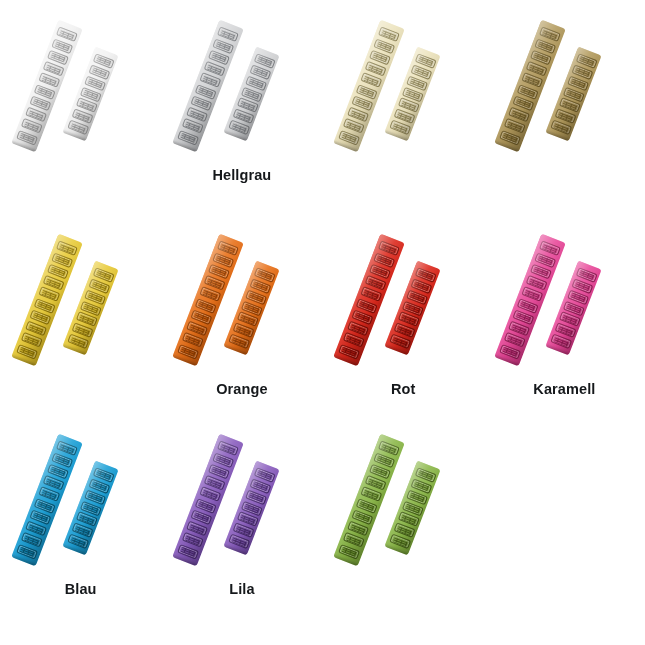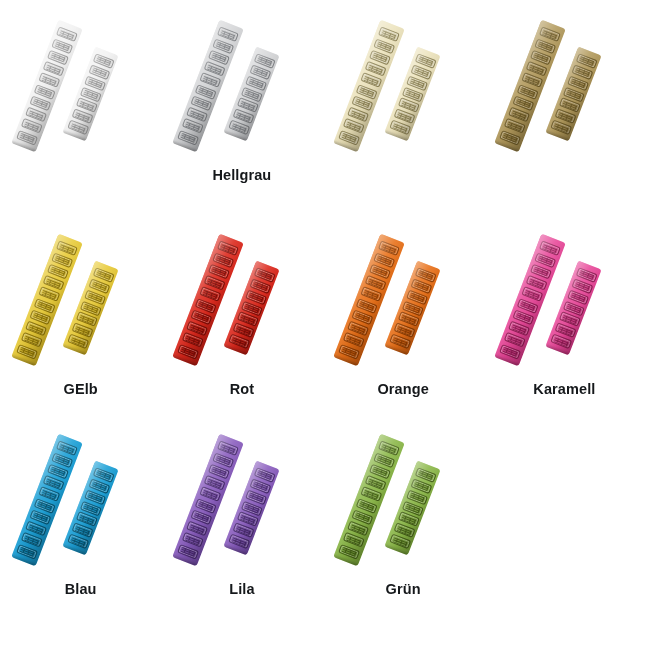--- a/index.html
+++ b/index.html
@@ -849,21 +849,165 @@
           <div class="cellbox" style="border-color: rgb(138, 114, 8); background: rgba(0, 0, 0, 0.08);">
             <i style="background: rgb(138, 114, 8);"></i>
             <i style="background: rgb(138, 114, 8);"></i>
             <i style="background: rgb(138, 114, 8);"></i>
             <u style="background: rgb(138, 114, 8);"></u>
             <u style="background: rgb(138, 114, 8);"></u>
             <u style="background: rgb(138, 114, 8);"></u>
           </div>
         </div>
       </div>
-      <div class="swatch-label" style="color: rgb(21, 24, 27);">GElb</div>
+    </div>
+    <div class="swatch-cell">
+      <div class="strip-stage">
+        <div class="strip long" style="background: linear-gradient(105deg, rgb(232, 113, 26) 0%, rgb(232, 113, 26) 55%, rgb(203, 92, 13) 100%);">
+          <div class="cellbox" style="border-color: rgb(141, 60, 2); background: rgba(0, 0, 0, 0.08);">
+            <i style="background: rgb(141, 60, 2);"></i>
+            <i style="background: rgb(141, 60, 2);"></i>
+            <i style="background: rgb(141, 60, 2);"></i>
+            <u style="background: rgb(141, 60, 2);"></u>
+            <u style="background: rgb(141, 60, 2);"></u>
+            <u style="background: rgb(141, 60, 2);"></u>
+          </div>
+          <div class="cellbox" style="border-color: rgb(141, 60, 2); background: rgba(0, 0, 0, 0.08);">
+            <i style="background: rgb(141, 60, 2);"></i>
+            <i style="background: rgb(141, 60, 2);"></i>
+            <i style="background: rgb(141, 60, 2);"></i>
+            <u style="background: rgb(141, 60, 2);"></u>
+            <u style="background: rgb(141, 60, 2);"></u>
+            <u style="background: rgb(141, 60, 2);"></u>
+          </div>
+          <div class="cellbox" style="border-color: rgb(141, 60, 2); background: rgba(0, 0, 0, 0.08);">
+            <i style="background: rgb(141, 60, 2);"></i>
+            <i style="background: rgb(141, 60, 2);"></i>
+            <i style="background: rgb(141, 60, 2);"></i>
+            <u style="background: rgb(141, 60, 2);"></u>
+            <u style="background: rgb(141, 60, 2);"></u>
+            <u style="background: rgb(141, 60, 2);"></u>
+          </div>
+          <div class="cellbox" style="border-color: rgb(141, 60, 2); background: rgba(0, 0, 0, 0.08);">
+            <i style="background: rgb(141, 60, 2);"></i>
+            <i style="background: rgb(141, 60, 2);"></i>
+            <i style="background: rgb(141, 60, 2);"></i>
+            <u style="background: rgb(141, 60, 2);"></u>
+            <u style="background: rgb(141, 60, 2);"></u>
+            <u style="background: rgb(141, 60, 2);"></u>
+          </div>
+          <div class="cellbox" style="border-color: rgb(141, 60, 2); background: rgba(0, 0, 0, 0.08);">
+            <i style="background: rgb(141, 60, 2);"></i>
+            <i style="background: rgb(141, 60, 2);"></i>
+            <i style="background: rgb(141, 60, 2);"></i>
+            <u style="background: rgb(141, 60, 2);"></u>
+            <u style="background: rgb(141, 60, 2);"></u>
+            <u style="background: rgb(141, 60, 2);"></u>
+          </div>
+          <div class="cellbox" style="border-color: rgb(141, 60, 2); background: rgba(0, 0, 0, 0.08);">
+            <i style="background: rgb(141, 60, 2);"></i>
+            <i style="background: rgb(141, 60, 2);"></i>
+            <i style="background: rgb(141, 60, 2);"></i>
+            <u style="background: rgb(141, 60, 2);"></u>
+            <u style="background: rgb(141, 60, 2);"></u>
+            <u style="background: rgb(141, 60, 2);"></u>
+          </div>
+          <div class="cellbox" style="border-color: rgb(141, 60, 2); background: rgba(0, 0, 0, 0.08);">
+            <i style="background: rgb(141, 60, 2);"></i>
+            <i style="background: rgb(141, 60, 2);"></i>
+            <i style="background: rgb(141, 60, 2);"></i>
+            <u style="background: rgb(141, 60, 2);"></u>
+            <u style="background: rgb(141, 60, 2);"></u>
+            <u style="background: rgb(141, 60, 2);"></u>
+          </div>
+          <div class="cellbox" style="border-color: rgb(141, 60, 2); background: rgba(0, 0, 0, 0.08);">
+            <i style="background: rgb(141, 60, 2);"></i>
+            <i style="background: rgb(141, 60, 2);"></i>
+            <i style="background: rgb(141, 60, 2);"></i>
+            <u style="background: rgb(141, 60, 2);"></u>
+            <u style="background: rgb(141, 60, 2);"></u>
+            <u style="background: rgb(141, 60, 2);"></u>
+          </div>
+          <div class="cellbox" style="border-color: rgb(141, 60, 2); background: rgba(0, 0, 0, 0.08);">
+            <i style="background: rgb(141, 60, 2);"></i>
+            <i style="background: rgb(141, 60, 2);"></i>
+            <i style="background: rgb(141, 60, 2);"></i>
+            <u style="background: rgb(141, 60, 2);"></u>
+            <u style="background: rgb(141, 60, 2);"></u>
+            <u style="background: rgb(141, 60, 2);"></u>
+          </div>
+          <div class="cellbox" style="border-color: rgb(141, 60, 2); background: rgba(0, 0, 0, 0.08);">
+            <i style="background: rgb(141, 60, 2);"></i>
+            <i style="background: rgb(141, 60, 2);"></i>
+            <i style="background: rgb(141, 60, 2);"></i>
+            <u style="background: rgb(141, 60, 2);"></u>
+            <u style="background: rgb(141, 60, 2);"></u>
+            <u style="background: rgb(141, 60, 2);"></u>
+          </div>
+        </div>
+        <div class="strip short" style="background: linear-gradient(105deg, rgb(232, 113, 26) 0%, rgb(232, 113, 26) 55%, rgb(203, 92, 13) 100%);">
+          <div class="cellbox" style="border-color: rgb(141, 60, 2); background: rgba(0, 0, 0, 0.08);">
+            <i style="background: rgb(141, 60, 2);"></i>
+            <i style="background: rgb(141, 60, 2);"></i>
+            <i style="background: rgb(141, 60, 2);"></i>
+            <u style="background: rgb(141, 60, 2);"></u>
+            <u style="background: rgb(141, 60, 2);"></u>
+            <u style="background: rgb(141, 60, 2);"></u>
+          </div>
+          <div class="cellbox" style="border-color: rgb(141, 60, 2); background: rgba(0, 0, 0, 0.08);">
+            <i style="background: rgb(141, 60, 2);"></i>
+            <i style="background: rgb(141, 60, 2);"></i>
+            <i style="background: rgb(141, 60, 2);"></i>
+            <u style="background: rgb(141, 60, 2);"></u>
+            <u style="background: rgb(141, 60, 2);"></u>
+            <u style="background: rgb(141, 60, 2);"></u>
+          </div>
+          <div class="cellbox" style="border-color: rgb(141, 60, 2); background: rgba(0, 0, 0, 0.08);">
+            <i style="background: rgb(141, 60, 2);"></i>
+            <i style="background: rgb(141, 60, 2);"></i>
+            <i style="background: rgb(141, 60, 2);"></i>
+            <u style="background: rgb(141, 60, 2);"></u>
+            <u style="background: rgb(141, 60, 2);"></u>
+            <u style="background: rgb(141, 60, 2);"></u>
+          </div>
+          <div class="cellbox" style="border-color: rgb(141, 60, 2); background: rgba(0, 0, 0, 0.08);">
+            <i style="background: rgb(141, 60, 2);"></i>
+            <i style="background: rgb(141, 60, 2);"></i>
+            <i style="background: rgb(141, 60, 2);"></i>
+            <u style="background: rgb(141, 60, 2);"></u>
+            <u style="background: rgb(141, 60, 2);"></u>
+            <u style="background: rgb(141, 60, 2);"></u>
+          </div>
+          <div class="cellbox" style="border-color: rgb(141, 60, 2); background: rgba(0, 0, 0, 0.08);">
+            <i style="background: rgb(141, 60, 2);"></i>
+            <i style="background: rgb(141, 60, 2);"></i>
+            <i style="background: rgb(141, 60, 2);"></i>
+            <u style="background: rgb(141, 60, 2);"></u>
+            <u style="background: rgb(141, 60, 2);"></u>
+            <u style="background: rgb(141, 60, 2);"></u>
+          </div>
+          <div class="cellbox" style="border-color: rgb(141, 60, 2); background: rgba(0, 0, 0, 0.08);">
+            <i style="background: rgb(141, 60, 2);"></i>
+            <i style="background: rgb(141, 60, 2);"></i>
+            <i style="background: rgb(141, 60, 2);"></i>
+            <u style="background: rgb(141, 60, 2);"></u>
+            <u style="background: rgb(141, 60, 2);"></u>
+            <u style="background: rgb(141, 60, 2);"></u>
+          </div>
+          <div class="cellbox" style="border-color: rgb(141, 60, 2); background: rgba(0, 0, 0, 0.08);">
+            <i style="background: rgb(141, 60, 2);"></i>
+            <i style="background: rgb(141, 60, 2);"></i>
+            <i style="background: rgb(141, 60, 2);"></i>
+            <u style="background: rgb(141, 60, 2);"></u>
+            <u style="background: rgb(141, 60, 2);"></u>
+            <u style="background: rgb(141, 60, 2);"></u>
+          </div>
+        </div>
+      </div>
+      <div class="swatch-label" style="color: rgb(21, 24, 27);">Orange</div>
     </div>
     <div class="swatch-cell">
       <div class="strip-stage">
         <div class="strip long" style="background: linear-gradient(105deg, rgb(220, 42, 30) 0%, rgb(220, 42, 30) 55%, rgb(185, 27, 17) 100%);">
           <div class="cellbox" style="border-color: rgb(124, 12, 6); background: rgba(0, 0, 0, 0.08);">
             <i style="background: rgb(124, 12, 6);"></i>
             <i style="background: rgb(124, 12, 6);"></i>
             <i style="background: rgb(124, 12, 6);"></i>
             <u style="background: rgb(124, 12, 6);"></u>
             <u style="background: rgb(124, 12, 6);"></u>
@@ -995,165 +1139,20 @@
             <i style="background: rgb(124, 12, 6);"></i>
             <i style="background: rgb(124, 12, 6);"></i>
             <i style="background: rgb(124, 12, 6);"></i>
             <u style="background: rgb(124, 12, 6);"></u>
             <u style="background: rgb(124, 12, 6);"></u>
             <u style="background: rgb(124, 12, 6);"></u>
           </div>
         </div>
       </div>
       <div class="swatch-label" style="color: rgb(21, 24, 27);">Rot</div>
-    </div>
-    <div class="swatch-cell">
-      <div class="strip-stage">
-        <div class="strip long" style="background: linear-gradient(105deg, rgb(232, 113, 26) 0%, rgb(232, 113, 26) 55%, rgb(203, 92, 13) 100%);">
-          <div class="cellbox" style="border-color: rgb(141, 60, 2); background: rgba(0, 0, 0, 0.08);">
-            <i style="background: rgb(141, 60, 2);"></i>
-            <i style="background: rgb(141, 60, 2);"></i>
-            <i style="background: rgb(141, 60, 2);"></i>
-            <u style="background: rgb(141, 60, 2);"></u>
-            <u style="background: rgb(141, 60, 2);"></u>
-            <u style="background: rgb(141, 60, 2);"></u>
-          </div>
-          <div class="cellbox" style="border-color: rgb(141, 60, 2); background: rgba(0, 0, 0, 0.08);">
-            <i style="background: rgb(141, 60, 2);"></i>
-            <i style="background: rgb(141, 60, 2);"></i>
-            <i style="background: rgb(141, 60, 2);"></i>
-            <u style="background: rgb(141, 60, 2);"></u>
-            <u style="background: rgb(141, 60, 2);"></u>
-            <u style="background: rgb(141, 60, 2);"></u>
-          </div>
-          <div class="cellbox" style="border-color: rgb(141, 60, 2); background: rgba(0, 0, 0, 0.08);">
-            <i style="background: rgb(141, 60, 2);"></i>
-            <i style="background: rgb(141, 60, 2);"></i>
-            <i style="background: rgb(141, 60, 2);"></i>
-            <u style="background: rgb(141, 60, 2);"></u>
-            <u style="background: rgb(141, 60, 2);"></u>
-            <u style="background: rgb(141, 60, 2);"></u>
-          </div>
-          <div class="cellbox" style="border-color: rgb(141, 60, 2); background: rgba(0, 0, 0, 0.08);">
-            <i style="background: rgb(141, 60, 2);"></i>
-            <i style="background: rgb(141, 60, 2);"></i>
-            <i style="background: rgb(141, 60, 2);"></i>
-            <u style="background: rgb(141, 60, 2);"></u>
-            <u style="background: rgb(141, 60, 2);"></u>
-            <u style="background: rgb(141, 60, 2);"></u>
-          </div>
-          <div class="cellbox" style="border-color: rgb(141, 60, 2); background: rgba(0, 0, 0, 0.08);">
-            <i style="background: rgb(141, 60, 2);"></i>
-            <i style="background: rgb(141, 60, 2);"></i>
-            <i style="background: rgb(141, 60, 2);"></i>
-            <u style="background: rgb(141, 60, 2);"></u>
-            <u style="background: rgb(141, 60, 2);"></u>
-            <u style="background: rgb(141, 60, 2);"></u>
-          </div>
-          <div class="cellbox" style="border-color: rgb(141, 60, 2); background: rgba(0, 0, 0, 0.08);">
-            <i style="background: rgb(141, 60, 2);"></i>
-            <i style="background: rgb(141, 60, 2);"></i>
-            <i style="background: rgb(141, 60, 2);"></i>
-            <u style="background: rgb(141, 60, 2);"></u>
-            <u style="background: rgb(141, 60, 2);"></u>
-            <u style="background: rgb(141, 60, 2);"></u>
-          </div>
-          <div class="cellbox" style="border-color: rgb(141, 60, 2); background: rgba(0, 0, 0, 0.08);">
-            <i style="background: rgb(141, 60, 2);"></i>
-            <i style="background: rgb(141, 60, 2);"></i>
-            <i style="background: rgb(141, 60, 2);"></i>
-            <u style="background: rgb(141, 60, 2);"></u>
-            <u style="background: rgb(141, 60, 2);"></u>
-            <u style="background: rgb(141, 60, 2);"></u>
-          </div>
-          <div class="cellbox" style="border-color: rgb(141, 60, 2); background: rgba(0, 0, 0, 0.08);">
-            <i style="background: rgb(141, 60, 2);"></i>
-            <i style="background: rgb(141, 60, 2);"></i>
-            <i style="background: rgb(141, 60, 2);"></i>
-            <u style="background: rgb(141, 60, 2);"></u>
-            <u style="background: rgb(141, 60, 2);"></u>
-            <u style="background: rgb(141, 60, 2);"></u>
-          </div>
-          <div class="cellbox" style="border-color: rgb(141, 60, 2); background: rgba(0, 0, 0, 0.08);">
-            <i style="background: rgb(141, 60, 2);"></i>
-            <i style="background: rgb(141, 60, 2);"></i>
-            <i style="background: rgb(141, 60, 2);"></i>
-            <u style="background: rgb(141, 60, 2);"></u>
-            <u style="background: rgb(141, 60, 2);"></u>
-            <u style="background: rgb(141, 60, 2);"></u>
-          </div>
-          <div class="cellbox" style="border-color: rgb(141, 60, 2); background: rgba(0, 0, 0, 0.08);">
-            <i style="background: rgb(141, 60, 2);"></i>
-            <i style="background: rgb(141, 60, 2);"></i>
-            <i style="background: rgb(141, 60, 2);"></i>
-            <u style="background: rgb(141, 60, 2);"></u>
-            <u style="background: rgb(141, 60, 2);"></u>
-            <u style="background: rgb(141, 60, 2);"></u>
-          </div>
-        </div>
-        <div class="strip short" style="background: linear-gradient(105deg, rgb(232, 113, 26) 0%, rgb(232, 113, 26) 55%, rgb(203, 92, 13) 100%);">
-          <div class="cellbox" style="border-color: rgb(141, 60, 2); background: rgba(0, 0, 0, 0.08);">
-            <i style="background: rgb(141, 60, 2);"></i>
-            <i style="background: rgb(141, 60, 2);"></i>
-            <i style="background: rgb(141, 60, 2);"></i>
-            <u style="background: rgb(141, 60, 2);"></u>
-            <u style="background: rgb(141, 60, 2);"></u>
-            <u style="background: rgb(141, 60, 2);"></u>
-          </div>
-          <div class="cellbox" style="border-color: rgb(141, 60, 2); background: rgba(0, 0, 0, 0.08);">
-            <i style="background: rgb(141, 60, 2);"></i>
-            <i style="background: rgb(141, 60, 2);"></i>
-            <i style="background: rgb(141, 60, 2);"></i>
-            <u style="background: rgb(141, 60, 2);"></u>
-            <u style="background: rgb(141, 60, 2);"></u>
-            <u style="background: rgb(141, 60, 2);"></u>
-          </div>
-          <div class="cellbox" style="border-color: rgb(141, 60, 2); background: rgba(0, 0, 0, 0.08);">
-            <i style="background: rgb(141, 60, 2);"></i>
-            <i style="background: rgb(141, 60, 2);"></i>
-            <i style="background: rgb(141, 60, 2);"></i>
-            <u style="background: rgb(141, 60, 2);"></u>
-            <u style="background: rgb(141, 60, 2);"></u>
-            <u style="background: rgb(141, 60, 2);"></u>
-          </div>
-          <div class="cellbox" style="border-color: rgb(141, 60, 2); background: rgba(0, 0, 0, 0.08);">
-            <i style="background: rgb(141, 60, 2);"></i>
-            <i style="background: rgb(141, 60, 2);"></i>
-            <i style="background: rgb(141, 60, 2);"></i>
-            <u style="background: rgb(141, 60, 2);"></u>
-            <u style="background: rgb(141, 60, 2);"></u>
-            <u style="background: rgb(141, 60, 2);"></u>
-          </div>
-          <div class="cellbox" style="border-color: rgb(141, 60, 2); background: rgba(0, 0, 0, 0.08);">
-            <i style="background: rgb(141, 60, 2);"></i>
-            <i style="background: rgb(141, 60, 2);"></i>
-            <i style="background: rgb(141, 60, 2);"></i>
-            <u style="background: rgb(141, 60, 2);"></u>
-            <u style="background: rgb(141, 60, 2);"></u>
-            <u style="background: rgb(141, 60, 2);"></u>
-          </div>
-          <div class="cellbox" style="border-color: rgb(141, 60, 2); background: rgba(0, 0, 0, 0.08);">
-            <i style="background: rgb(141, 60, 2);"></i>
-            <i style="background: rgb(141, 60, 2);"></i>
-            <i style="background: rgb(141, 60, 2);"></i>
-            <u style="background: rgb(141, 60, 2);"></u>
-            <u style="background: rgb(141, 60, 2);"></u>
-            <u style="background: rgb(141, 60, 2);"></u>
-          </div>
-          <div class="cellbox" style="border-color: rgb(141, 60, 2); background: rgba(0, 0, 0, 0.08);">
-            <i style="background: rgb(141, 60, 2);"></i>
-            <i style="background: rgb(141, 60, 2);"></i>
-            <i style="background: rgb(141, 60, 2);"></i>
-            <u style="background: rgb(141, 60, 2);"></u>
-            <u style="background: rgb(141, 60, 2);"></u>
-            <u style="background: rgb(141, 60, 2);"></u>
-          </div>
-        </div>
-      </div>
-      <div class="swatch-label" style="color: rgb(21, 24, 27);">Orange</div>
     </div>
     <div class="swatch-cell">
       <div class="strip-stage">
         <div class="strip long" style="background: linear-gradient(105deg, rgb(232, 74, 154) 0%, rgb(232, 74, 154) 55%, rgb(204, 52, 128) 100%);">
           <div class="cellbox" style="border-color: rgb(141, 27, 82); background: rgba(0, 0, 0, 0.08);">
             <i style="background: rgb(141, 27, 82);"></i>
             <i style="background: rgb(141, 27, 82);"></i>
             <i style="background: rgb(141, 27, 82);"></i>
             <u style="background: rgb(141, 27, 82);"></u>
             <u style="background: rgb(141, 27, 82);"></u>
@@ -1719,16 +1718,15 @@
           <div class="cellbox" style="border-color: rgb(67, 94, 22); background: rgba(0, 0, 0, 0.08);">
             <i style="background: rgb(67, 94, 22);"></i>
             <i style="background: rgb(67, 94, 22);"></i>
             <i style="background: rgb(67, 94, 22);"></i>
             <u style="background: rgb(67, 94, 22);"></u>
             <u style="background: rgb(67, 94, 22);"></u>
             <u style="background: rgb(67, 94, 22);"></u>
           </div>
         </div>
       </div>
-      <div class="swatch-label" style="color: rgb(21, 24, 27);">Grün</div>
     </div>
     <div class="swatch-cell empty"></div>
   </div>
 
 </body></html>

